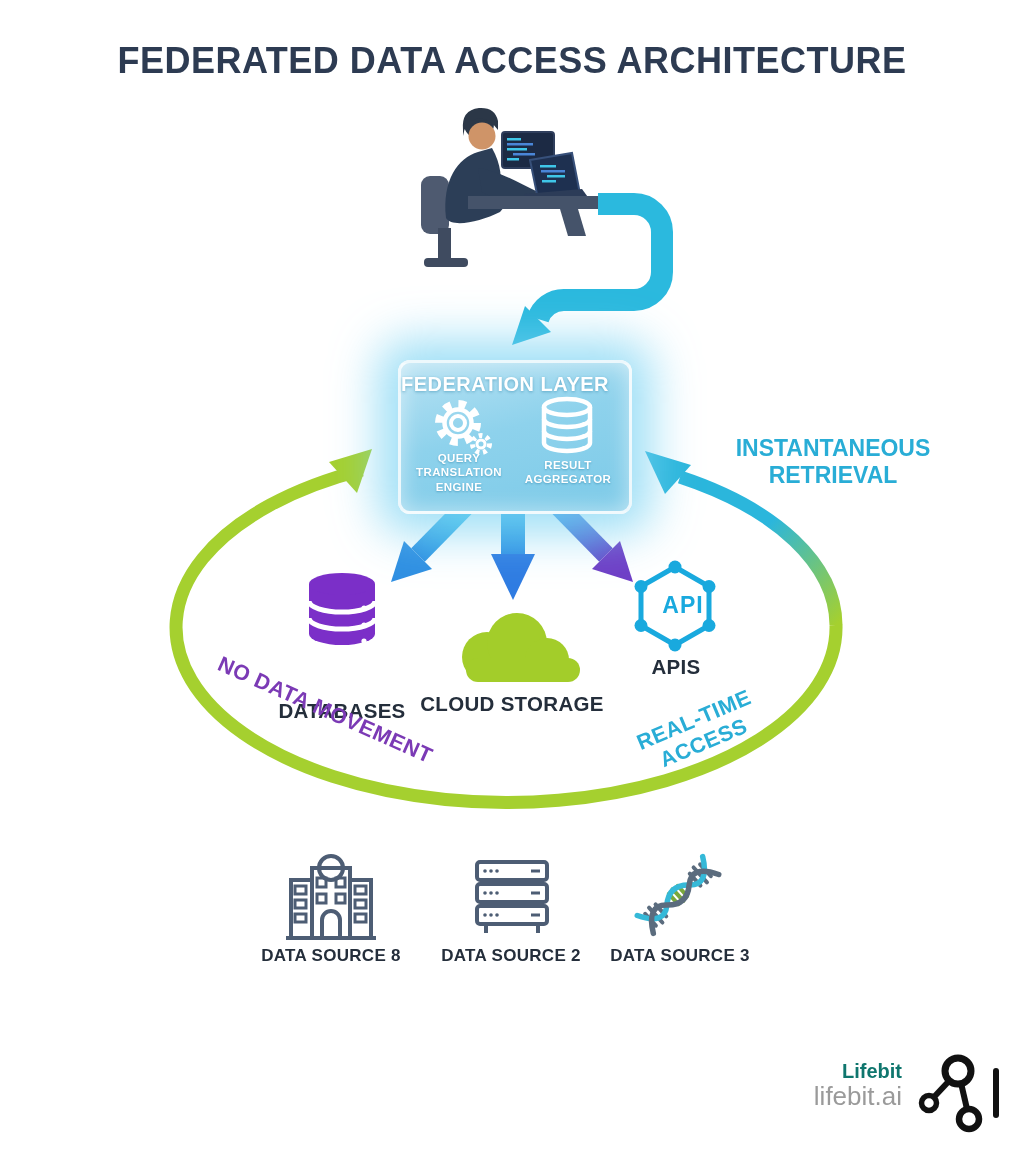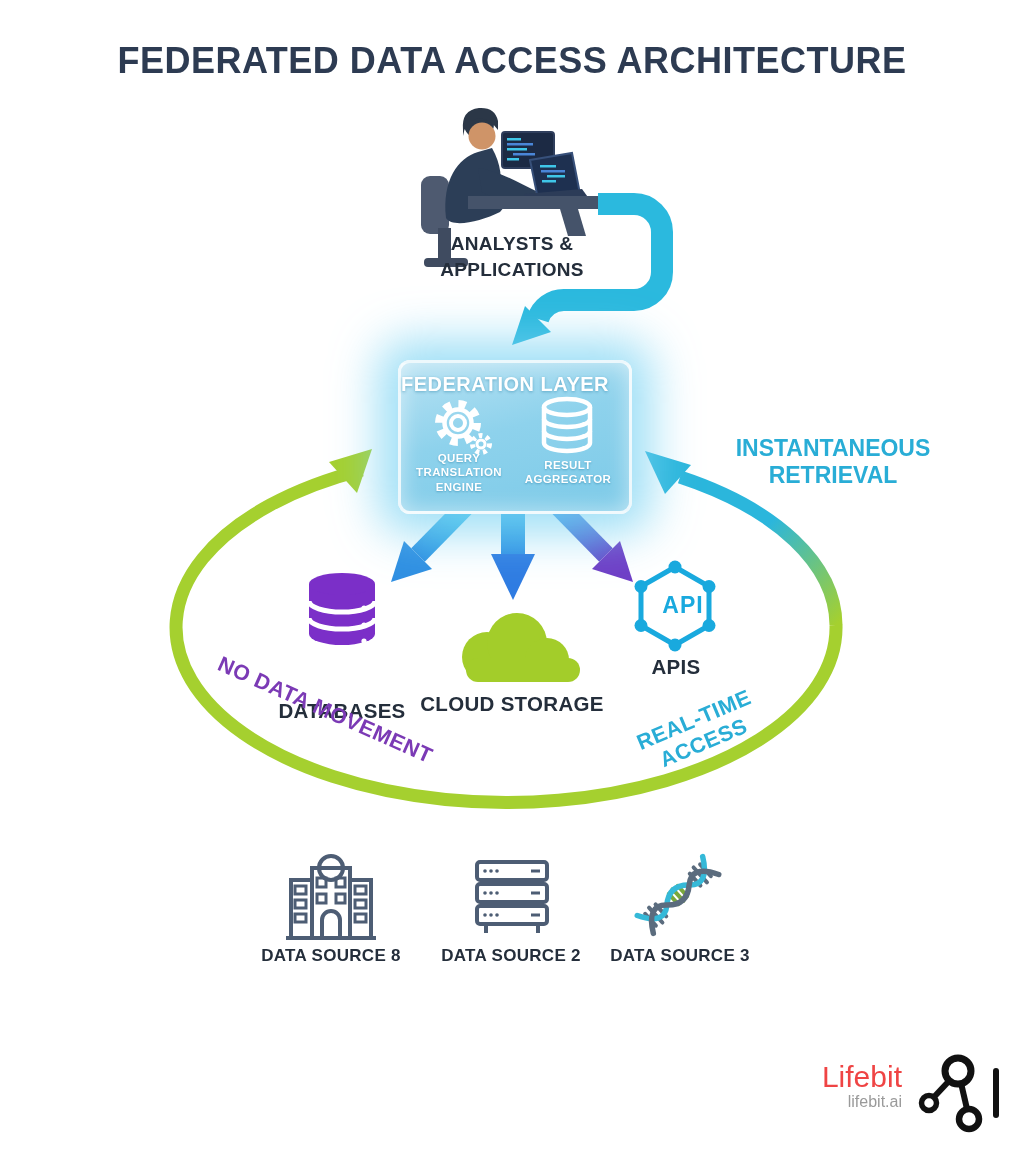--- a/index.html
+++ b/index.html
@@ -36,22 +36,22 @@
   .tgt.cloud{left:418px;top:692px;width:188px;}
   .tgt.apis{left:633px;top:655px;width:86px;}
   .apibadge{left:647px;top:592px;width:56px;text-align:center;color:#19a9de;
     font-weight:800;font-size:23px;letter-spacing:1px;margin-left:8px;}
   .arctext{font-weight:800;font-size:21.5px;letter-spacing:.5px;text-align:center;}
   .arctext.noMove{left:207px;top:698px;width:236px;color:#7b3ab5;transform:rotate(24deg);}
   .arctext.realtime{left:592px;top:707px;width:214px;color:#29add6;transform:rotate(-23deg);}
   .srclbl{font-size:17px;top:946px;width:160px;letter-spacing:.3px;}
   .src1{left:251px;} .src2{left:431px;} .src3{left:600px;}
   .brandtext{left:770px;top:1060px;width:132px;text-align:right;line-height:1.1;}
-  .brandname{font-weight:400;font-size:30px;color:#ef4444;}
-  .branddomain{font-weight:400;font-size:16px;color:#9a9a9a;}
+  .brandname{font-weight:700;font-size:20px;color:#0f766e;}
+  .branddomain{font-weight:400;font-size:26px;color:#9a9a9a;}
   .gfx{left:0;top:0;z-index:1;}
   .overlay{z-index:3;}
 </style>
 </head>
 <body>
 
 <div class="canvas">
 
   <svg class="abs gfx" width="1024" height="1154" viewBox="0 0 1024 1154">
     <defs>
@@ -265,21 +265,20 @@
             <circle cx="183" cy="85" r="2"></circle>
         </g>
       </g>
     </svg>
     <div class="abs fedsub engine">QUERY TRANSLATION ENGINE</div>
     <div class="abs fedsub aggr">RESULT AGGREGATOR</div>
   </div>
 
   <div class="abs title overlay">FEDERATED DATA ACCESS ARCHITECTURE</div>
 
-  <div class="abs lbl analysts overlay">ANALYSTS &amp; APPLICATIONS</div>
 
   <div class="abs callout right overlay">INSTANTANEOUS RETRIEVAL</div>
 
   <div class="abs lbl tgt db overlay">DATABASES</div>
   <div class="abs lbl tgt cloud overlay">CLOUD STORAGE</div>
   <div class="abs lbl tgt apis overlay">APIS</div>
   <div class="abs apibadge overlay">API</div>
 
   <div class="abs arctext noMove overlay">NO DATA MOVEMENT</div>
   <div class="abs arctext realtime overlay">REAL-TIME ACCESS</div>

